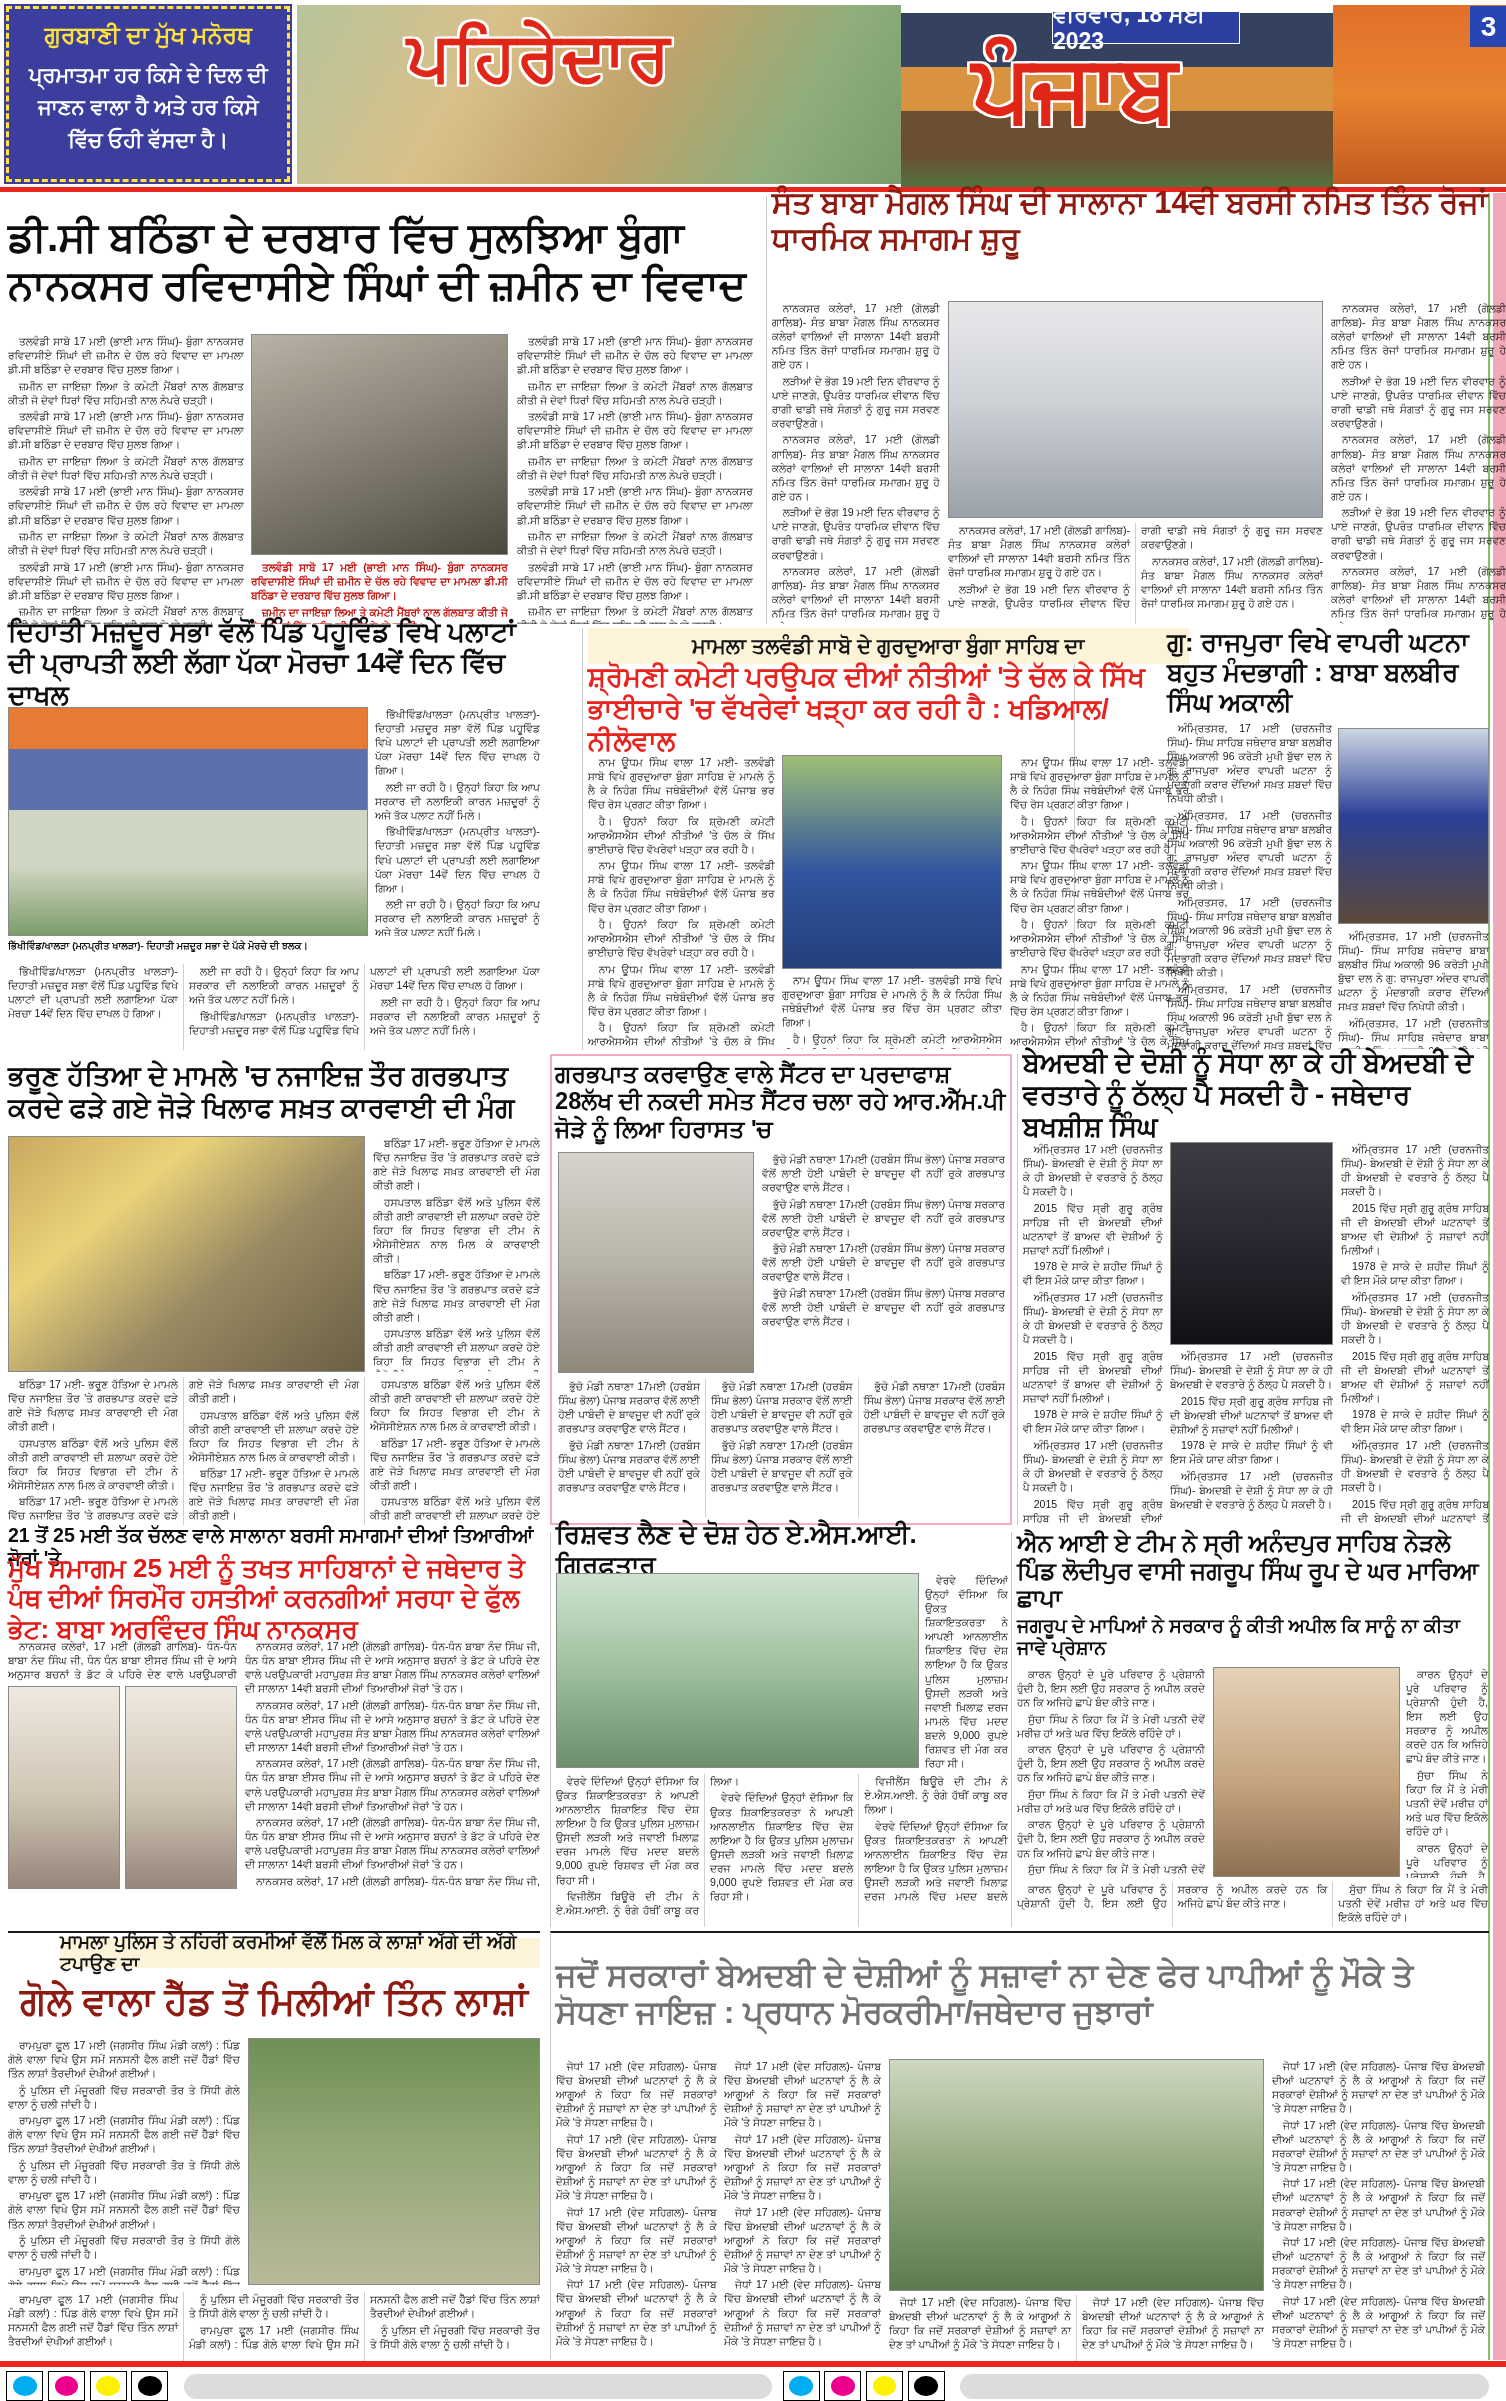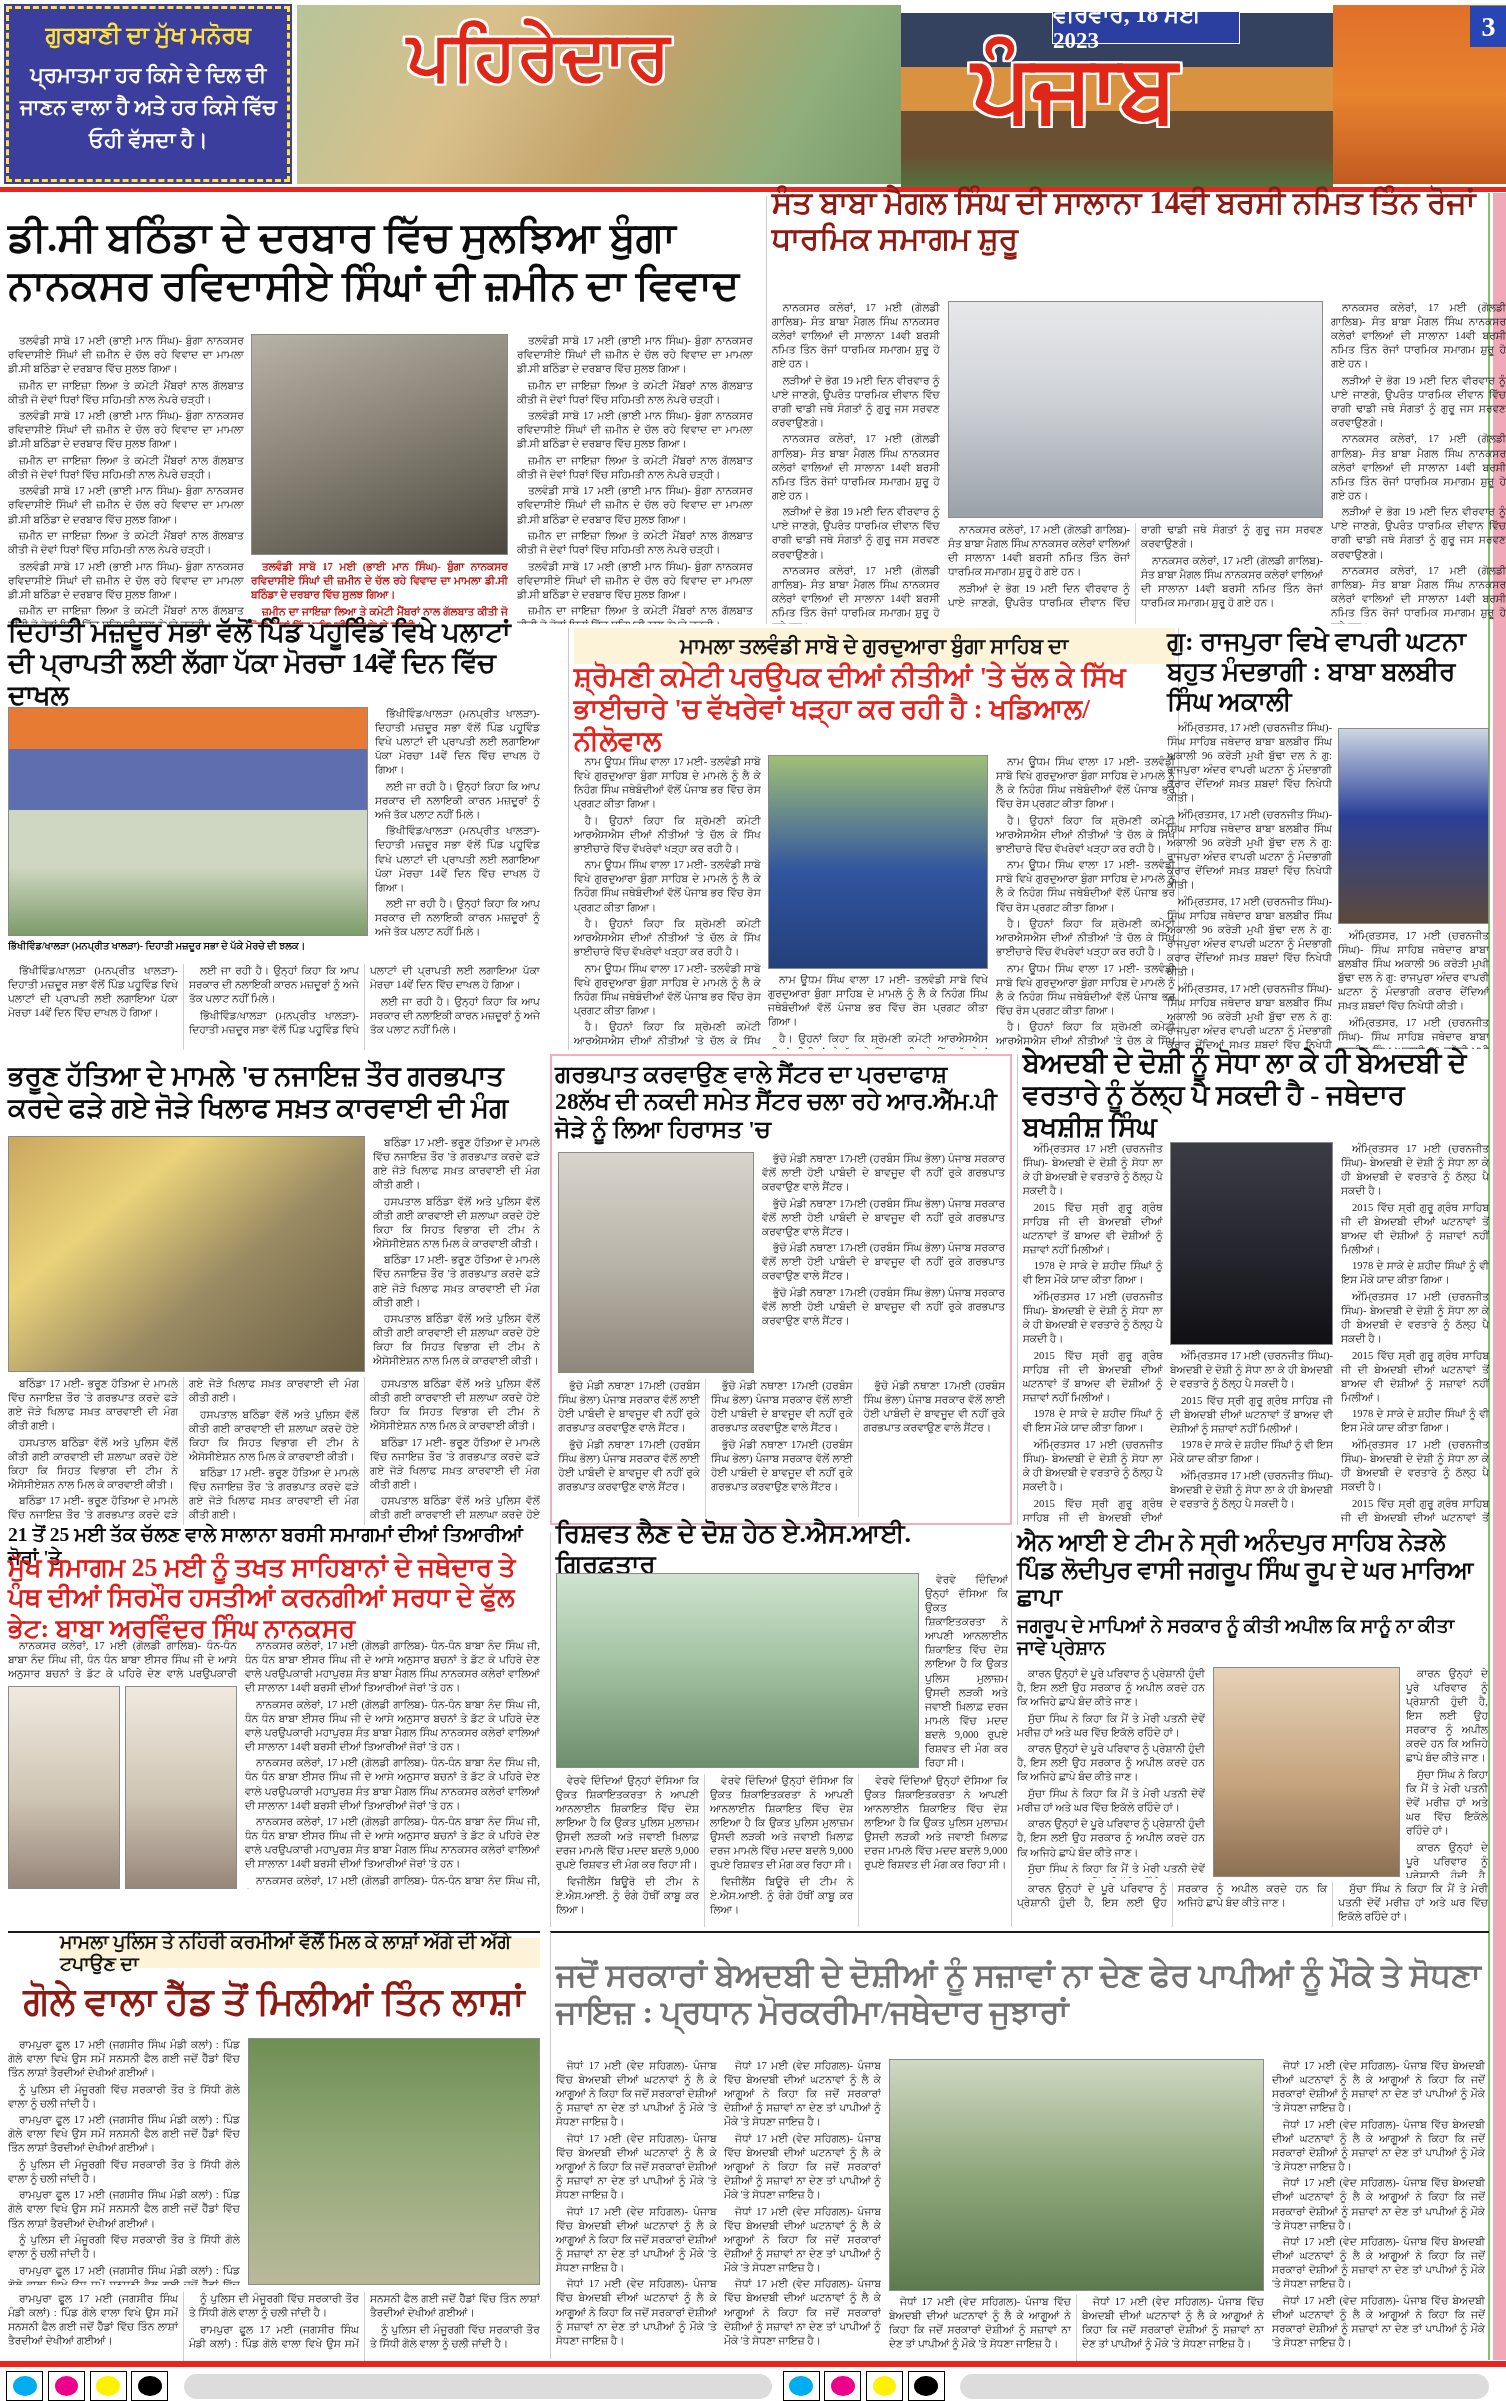--- a/index.html
+++ b/index.html
@@ -1,17 +1,17 @@
 <!DOCTYPE html>
 <html style="font-size:12.6px"><head>
 <meta charset="utf-8">
 <style>
   html,body{margin:0;padding:0;background:#ffffff;}
   .page{position:relative;width:1506px;height:2401px;background:#fff;
-        font-family:Liberation Serif, serif;overflow:hidden;}
+        font-family:Liberation Sans, sans-serif;overflow:hidden;}
   .abs{position:absolute;box-sizing:border-box;}
   .hl{font-weight:bold;color:#0d0d0d;line-height:1.16;
       display:flex;align-items:center;justify-content:center;}
   .bt{font-size:10.6px;line-height:1.33;text-align:justify;color:#181818;overflow:hidden;}
   .bt p{margin:0 0 2.4px 0;text-indent:11px;}
   .cols2{column-count:2;column-gap:11px;column-rule:0.8px solid #cfcfcf;}
   .cols3{column-count:3;column-gap:11px;column-rule:0.8px solid #cfcfcf;}
   .photo{border:0.8px solid #8a8a8a;}
   .cap{font-size:9.8px;font-weight:bold;color:#101010;line-height:1.25;overflow:hidden;}
   .kicker{background:#fdf3d8;font-weight:bold;display:flex;align-items:center;justify-content:center;color:#141414;}
@@ -143,21 +143,21 @@
       </div>
     <div class="abs cap" style="left:0;top:312px;width:532px;height:22px;">ਭਿੱਖੀਵਿੰਡ/ਖਾਲੜਾ (ਮਨਪ੍ਰੀਤ ਖਾਲੜਾ)- ਦਿਹਾਤੀ ਮਜ਼ਦੂਰ ਸਭਾ ਦੇ ਪੱਕੇ ਮੋਰਚੇ ਦੀ ਝਲਕ।</div>
     <div class="abs bt cols3" style="left:0;top:336px;width:532px;height:86px;">
         <p>ਭਿੱਖੀਵਿੰਡ/ਖਾਲੜਾ (ਮਨਪ੍ਰੀਤ ਖਾਲੜਾ)- ਦਿਹਾਤੀ ਮਜ਼ਦੂਰ ਸਭਾ ਵੱਲੋਂ ਪਿੰਡ ਪਹੂਵਿੰਡ ਵਿਖੇ ਪਲਾਟਾਂ ਦੀ ਪ੍ਰਾਪਤੀ ਲਈ ਲਗਾਇਆ ਪੱਕਾ ਮੋਰਚਾ 14ਵੇਂ ਦਿਨ ਵਿੱਚ ਦਾਖਲ ਹੋ ਗਿਆ।</p>
         <p>ਲਈ ਜਾ ਰਹੀ ਹੈ। ਉਨ੍ਹਾਂ ਕਿਹਾ ਕਿ ਆਪ ਸਰਕਾਰ ਦੀ ਨਲਾਇਕੀ ਕਾਰਨ ਮਜ਼ਦੂਰਾਂ ਨੂੰ ਅਜੇ ਤੱਕ ਪਲਾਟ ਨਹੀਂ ਮਿਲੇ।</p>
         <p>ਭਿੱਖੀਵਿੰਡ/ਖਾਲੜਾ (ਮਨਪ੍ਰੀਤ ਖਾਲੜਾ)- ਦਿਹਾਤੀ ਮਜ਼ਦੂਰ ਸਭਾ ਵੱਲੋਂ ਪਿੰਡ ਪਹੂਵਿੰਡ ਵਿਖੇ ਪਲਾਟਾਂ ਦੀ ਪ੍ਰਾਪਤੀ ਲਈ ਲਗਾਇਆ ਪੱਕਾ ਮੋਰਚਾ 14ਵੇਂ ਦਿਨ ਵਿੱਚ ਦਾਖਲ ਹੋ ਗਿਆ।</p>
         <p>ਲਈ ਜਾ ਰਹੀ ਹੈ। ਉਨ੍ਹਾਂ ਕਿਹਾ ਕਿ ਆਪ ਸਰਕਾਰ ਦੀ ਨਲਾਇਕੀ ਕਾਰਨ ਮਜ਼ਦੂਰਾਂ ਨੂੰ ਅਜੇ ਤੱਕ ਪਲਾਟ ਨਹੀਂ ਮਿਲੇ।</p>
       </div>
   </div>
 
-  <div class="abs" style="left:568px;top:628px;width:611px;height:422px;border-left:0.8px solid #c9c9c9;border-right:0.8px solid #c9c9c9;padding:0 16px;">
+  <div class="abs" style="left:582px;top:628px;width:493px;height:422px;border-left:0.8px solid #c9c9c9;border-right:0.8px solid #c9c9c9;padding:0 16px;">
     <div class="hl kicker abs" style="left:4.7px;top:0;width:601px;height:36px;font-size:21px;">ਮਾਮਲਾ ਤਲਵੰਡੀ ਸਾਬੋ ਦੇ ਗੁਰਦੁਆਰਾ ਬੁੰਗਾ ਸਾਹਿਬ ਦਾ</div>
     <div class="hl abs" style="left:4.7px;top:41px;width:601px;height:80px;font-size:27.5px;color:#e8231e;">ਸ਼੍ਰੋਮਣੀ ਕਮੇਟੀ ਪਰਉਪਕ ਦੀਆਂ ਨੀਤੀਆਂ 'ਤੇ ਚੱਲ ਕੇ ਸਿੱਖ ਭਾਈਚਾਰੇ 'ਚ ਵੱਖਰੇਵਾਂ ਖੜ੍ਹਾ ਕਰ ਰਹੀ ਹੈ : ਖਡਿਆਲ/ਨੀਲੋਵਾਲ</div>
     <div class="abs bt" style="left:4.7px;top:127px;width:187px;height:294px;">
         <p>ਨਾਮ ਊਧਮ ਸਿੰਘ ਵਾਲਾ 17 ਮਈ- ਤਲਵੰਡੀ ਸਾਬੋ ਵਿਖੇ ਗੁਰਦੁਆਰਾ ਬੁੰਗਾ ਸਾਹਿਬ ਦੇ ਮਾਮਲੇ ਨੂੰ ਲੈ ਕੇ ਨਿਹੰਗ ਸਿੰਘ ਜਥੇਬੰਦੀਆਂ ਵੱਲੋਂ ਪੰਜਾਬ ਭਰ ਵਿੱਚ ਰੋਸ ਪ੍ਰਗਟ ਕੀਤਾ ਗਿਆ।</p>
         <p>ਹੈ। ਉਹਨਾਂ ਕਿਹਾ ਕਿ ਸ਼੍ਰੋਮਣੀ ਕਮੇਟੀ ਆਰਐਸਐਸ ਦੀਆਂ ਨੀਤੀਆਂ 'ਤੇ ਚੱਲ ਕੇ ਸਿੱਖ ਭਾਈਚਾਰੇ ਵਿੱਚ ਵੱਖਰੇਵਾਂ ਖੜ੍ਹਾ ਕਰ ਰਹੀ ਹੈ।</p>
         <p>ਨਾਮ ਊਧਮ ਸਿੰਘ ਵਾਲਾ 17 ਮਈ- ਤਲਵੰਡੀ ਸਾਬੋ ਵਿਖੇ ਗੁਰਦੁਆਰਾ ਬੁੰਗਾ ਸਾਹਿਬ ਦੇ ਮਾਮਲੇ ਨੂੰ ਲੈ ਕੇ ਨਿਹੰਗ ਸਿੰਘ ਜਥੇਬੰਦੀਆਂ ਵੱਲੋਂ ਪੰਜਾਬ ਭਰ ਵਿੱਚ ਰੋਸ ਪ੍ਰਗਟ ਕੀਤਾ ਗਿਆ।</p>
         <p>ਹੈ। ਉਹਨਾਂ ਕਿਹਾ ਕਿ ਸ਼੍ਰੋਮਣੀ ਕਮੇਟੀ ਆਰਐਸਐਸ ਦੀਆਂ ਨੀਤੀਆਂ 'ਤੇ ਚੱਲ ਕੇ ਸਿੱਖ ਭਾਈਚਾਰੇ ਵਿੱਚ ਵੱਖਰੇਵਾਂ ਖੜ੍ਹਾ ਕਰ ਰਹੀ ਹੈ।</p>
         <p>ਨਾਮ ਊਧਮ ਸਿੰਘ ਵਾਲਾ 17 ਮਈ- ਤਲਵੰਡੀ ਸਾਬੋ ਵਿਖੇ ਗੁਰਦੁਆਰਾ ਬੁੰਗਾ ਸਾਹਿਬ ਦੇ ਮਾਮਲੇ ਨੂੰ ਲੈ ਕੇ ਨਿਹੰਗ ਸਿੰਘ ਜਥੇਬੰਦੀਆਂ ਵੱਲੋਂ ਪੰਜਾਬ ਭਰ ਵਿੱਚ ਰੋਸ ਪ੍ਰਗਟ ਕੀਤਾ ਗਿਆ।</p>
         <p>ਹੈ। ਉਹਨਾਂ ਕਿਹਾ ਕਿ ਸ਼੍ਰੋਮਣੀ ਕਮੇਟੀ ਆਰਐਸਐਸ ਦੀਆਂ ਨੀਤੀਆਂ 'ਤੇ ਚੱਲ ਕੇ ਸਿੱਖ ਭਾਈਚਾਰੇ ਵਿੱਚ ਵੱਖਰੇਵਾਂ ਖੜ੍ਹਾ ਕਰ ਰਹੀ ਹੈ।</p>
       </div>

